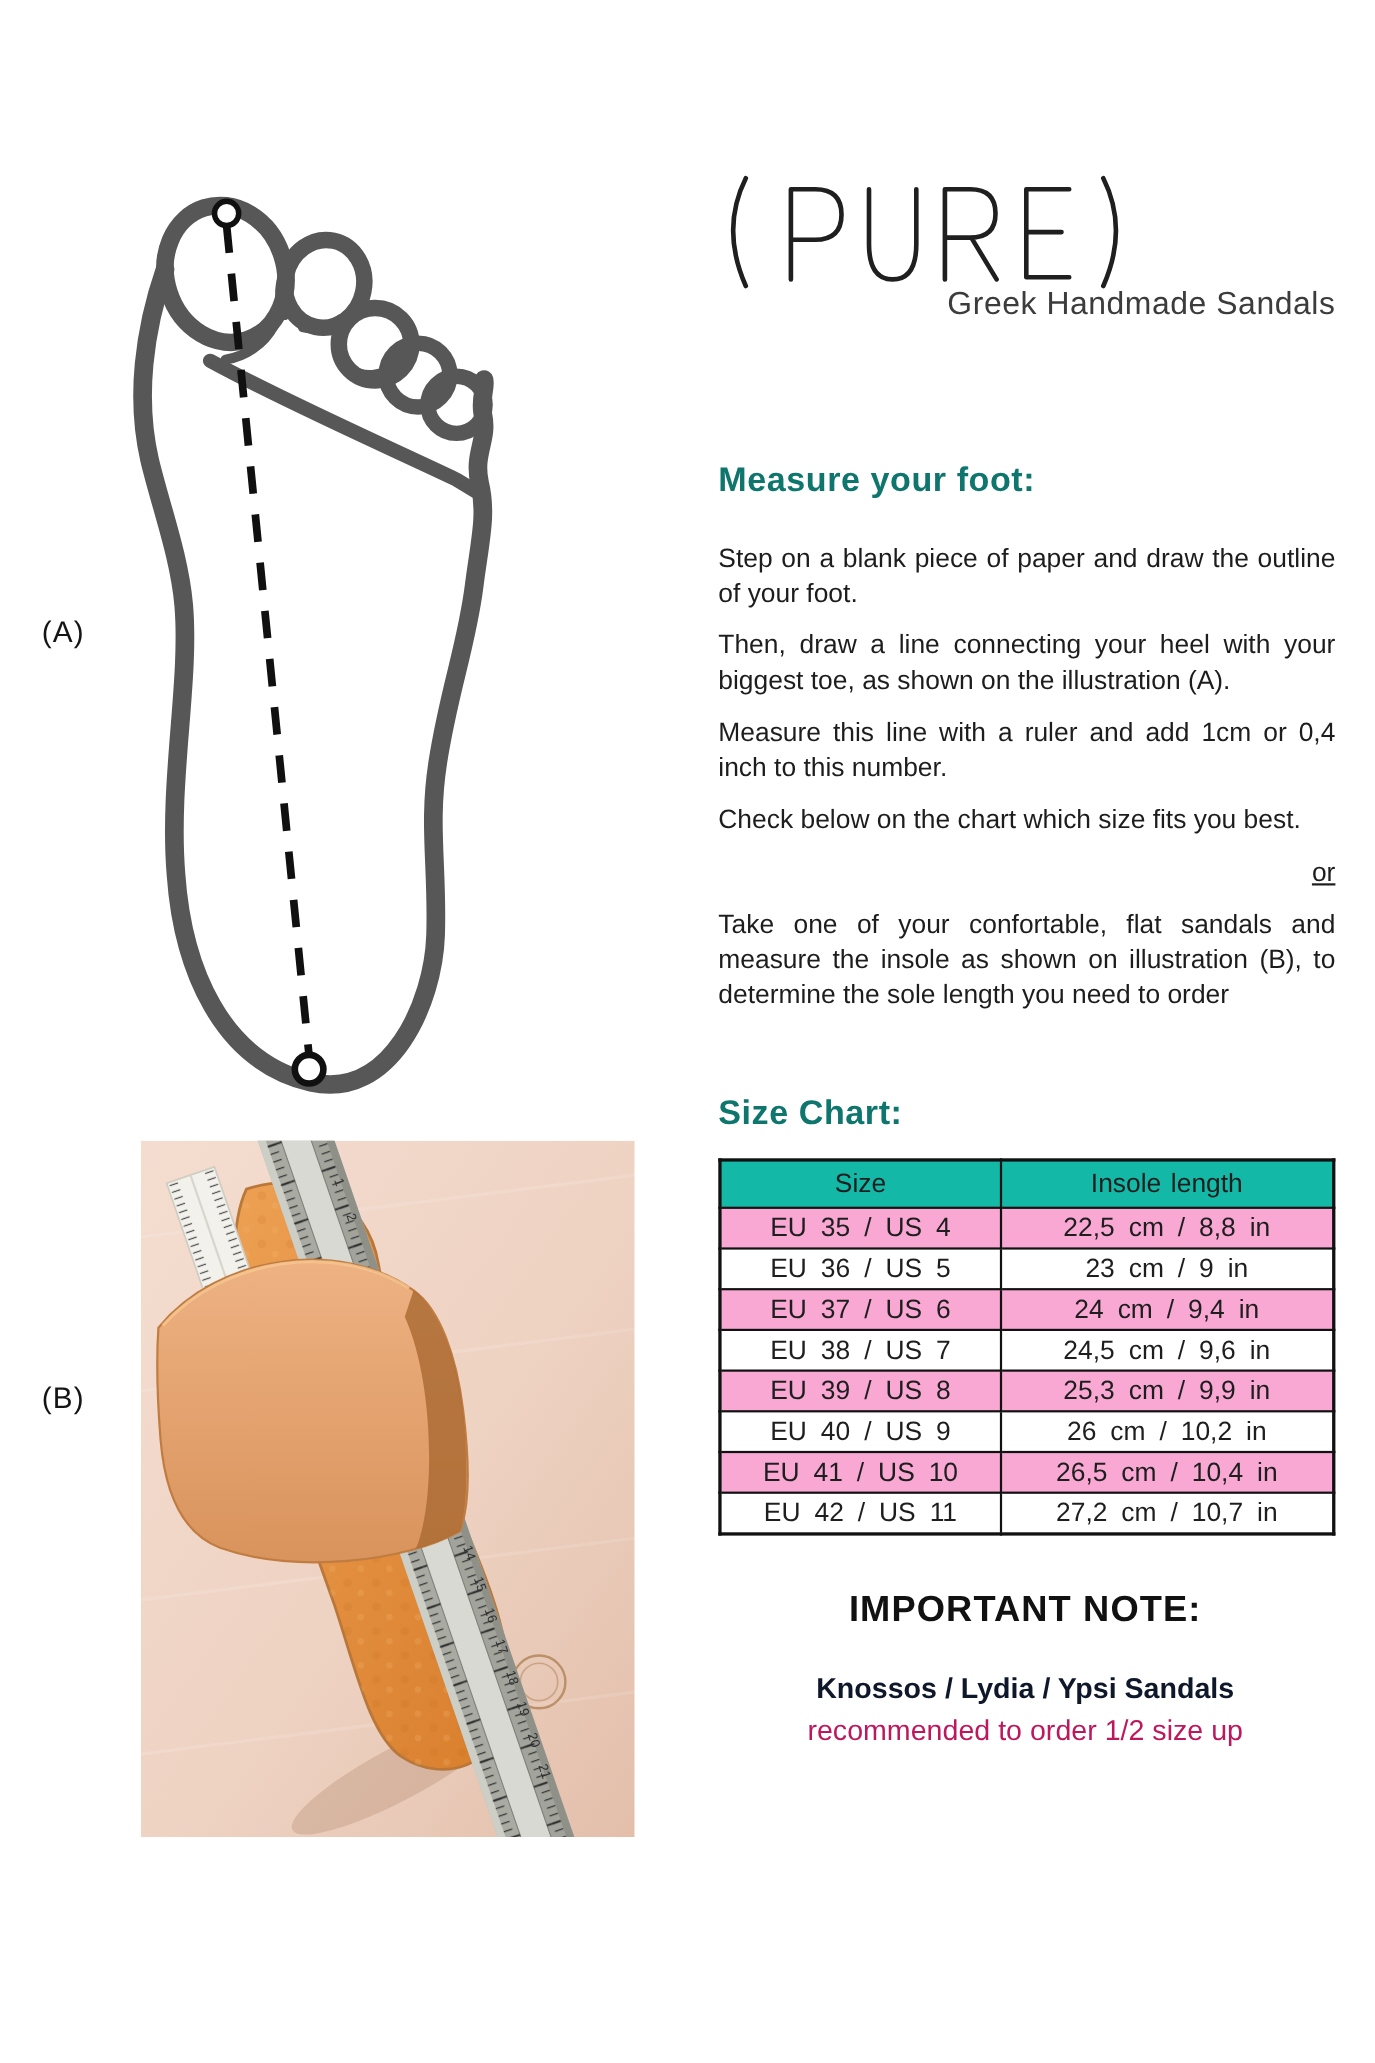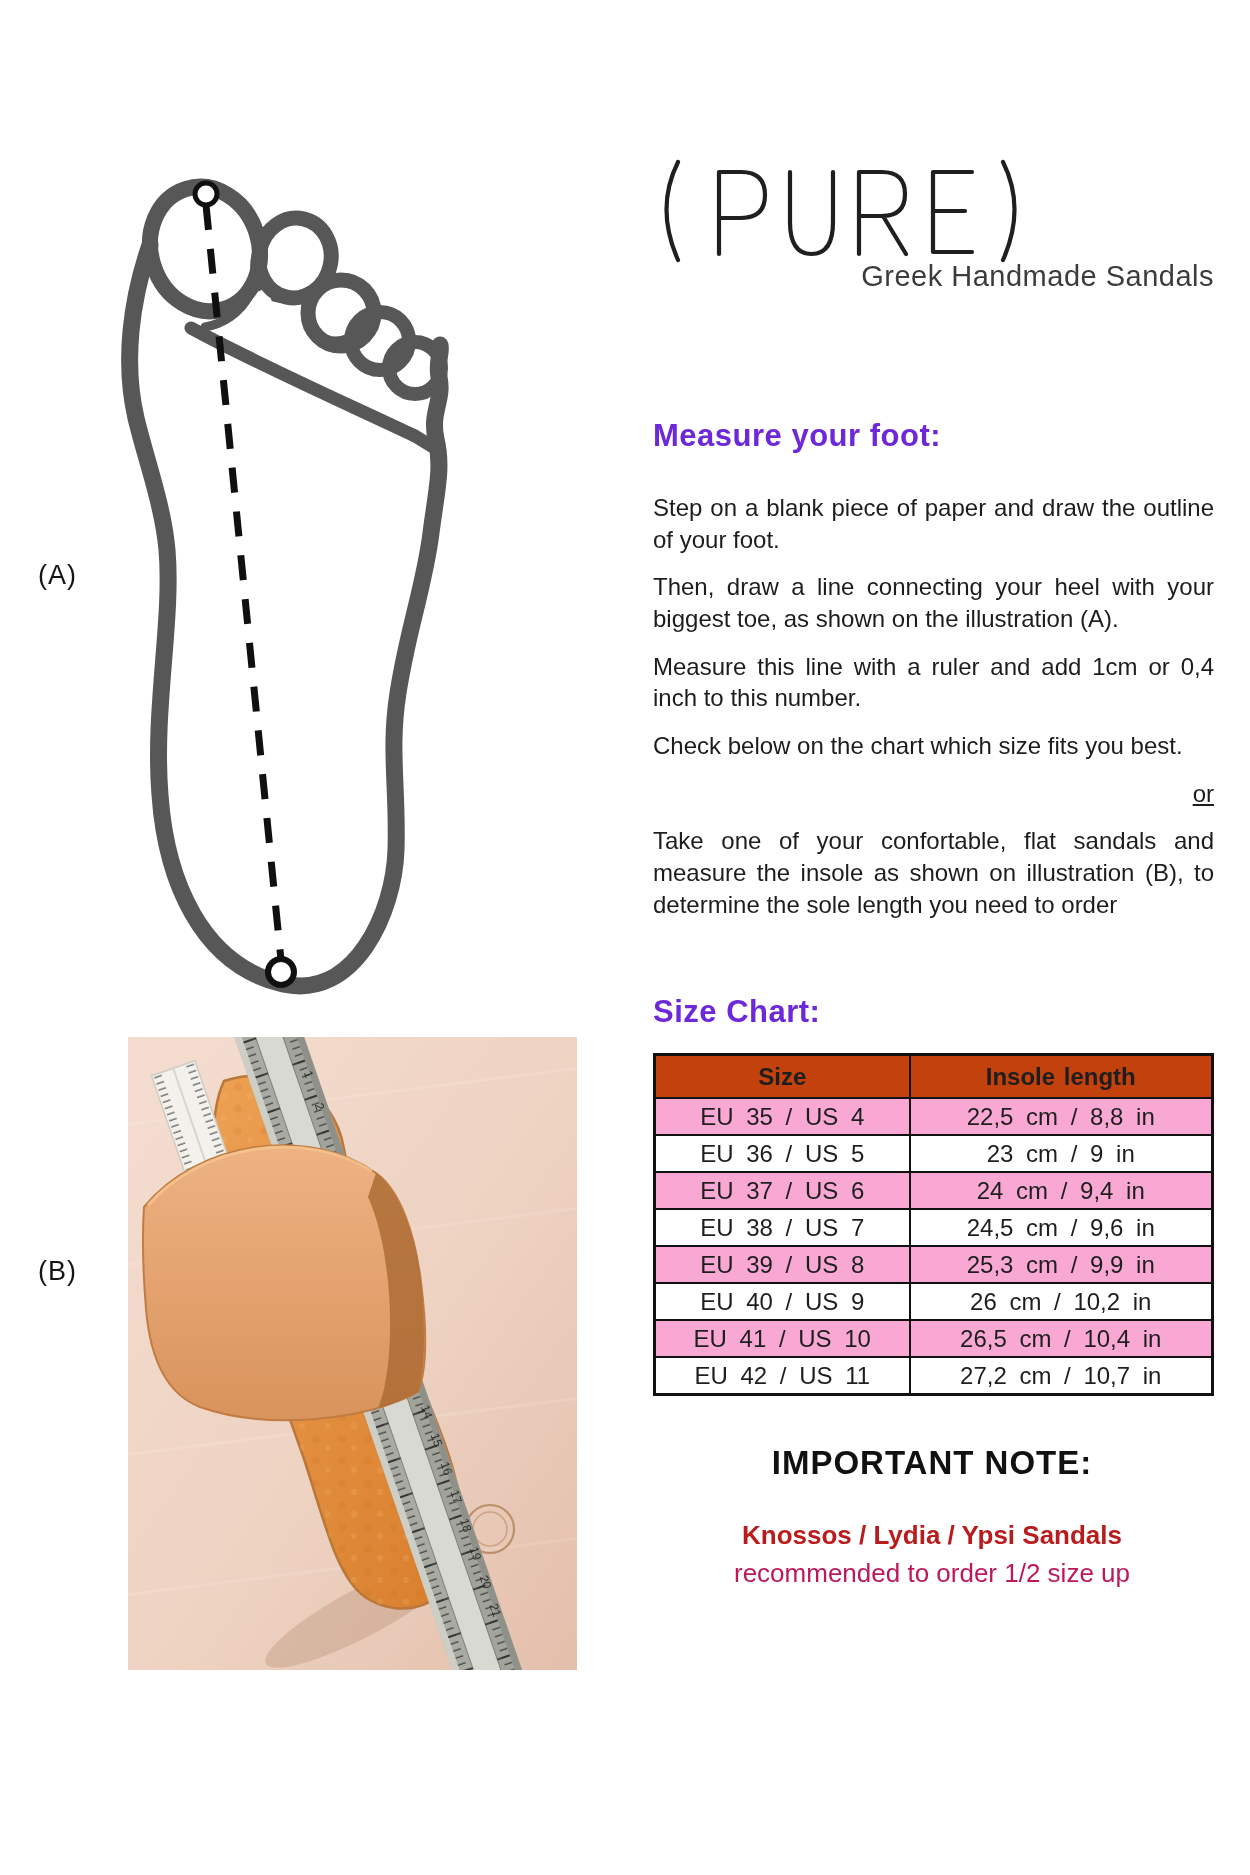--- a/index.html
+++ b/index.html
@@ -14,47 +14,47 @@
   .fig-label.b{left:38px;top:1256px;}
   .photo-svg{position:absolute;left:128px;top:1037px;}
   
   .logo-svg{position:absolute;left:645px;top:156px;}
   .brand-sub{
     position:absolute;left:650px;top:260px;width:564px;text-align:right;
     font-size:29px;color:#3c3c3c;letter-spacing:0.5px;
   }
   .sec-heading{
     position:absolute;left:653px;margin:0;font-size:31px;font-weight:700;
-    color:#6d28d9;letter-spacing:0.5px;
+    color:#0f766e;letter-spacing:0.5px;
   }
   .h-measure{top:418px;}
   .h-sizechart{top:994px;}
   .copy{position:absolute;left:653px;top:492px;width:561px;}
   .copy p{
     margin:0 0 16px 0;font-size:24px;line-height:1.32;text-align:justify;
     color:#1d1d1d;
   }
   .copy p.or{text-decoration:underline;text-align:right;}
   
   .size-table{
     position:absolute;left:653px;top:1053px;width:561px;
     border-collapse:collapse;table-layout:fixed;
   }
   .size-table th,.size-table td{
     border:2px solid #111;text-align:center;font-size:24px;color:#1e1e1e;
     padding:0;word-spacing:6px;
   }
   .size-table{border:3px solid #111;}
-  .size-table th{height:41px;font-weight:700;background:#c2410c;word-spacing:2px;}
+  .size-table th{height:41px;font-weight:400;background:#14b8a6;word-spacing:2px;}
   .size-table td{height:35px;font-weight:400;}
   .size-table tr.gray td{background:#f9a8d4;}
   
   .note{position:absolute;left:650px;top:1444px;width:564px;text-align:center;}
   .note h3{margin:0;font-size:33px;font-weight:700;color:#111;letter-spacing:1px;}
-  .note .models{margin-top:38px;font-size:26px;font-weight:700;color:#b91c1c;}
+  .note .models{margin-top:38px;font-size:26px;font-weight:700;color:#0f172a;}
   .note .advice{margin-top:7px;font-size:26px;font-weight:400;color:#be185d;}
 </style>
 </head>
 <body>
 
 <div class="page">
 
   <svg class="logo-svg" width="395" height="112" viewBox="0 0 395 112" role="img" aria-label="( P U R E )">
     <g fill="none" stroke="#1f1f1f" stroke-width="4.2" stroke-linecap="round" stroke-linejoin="round">
       <path d="M 33 6 Q 10 52 33 104"></path>

